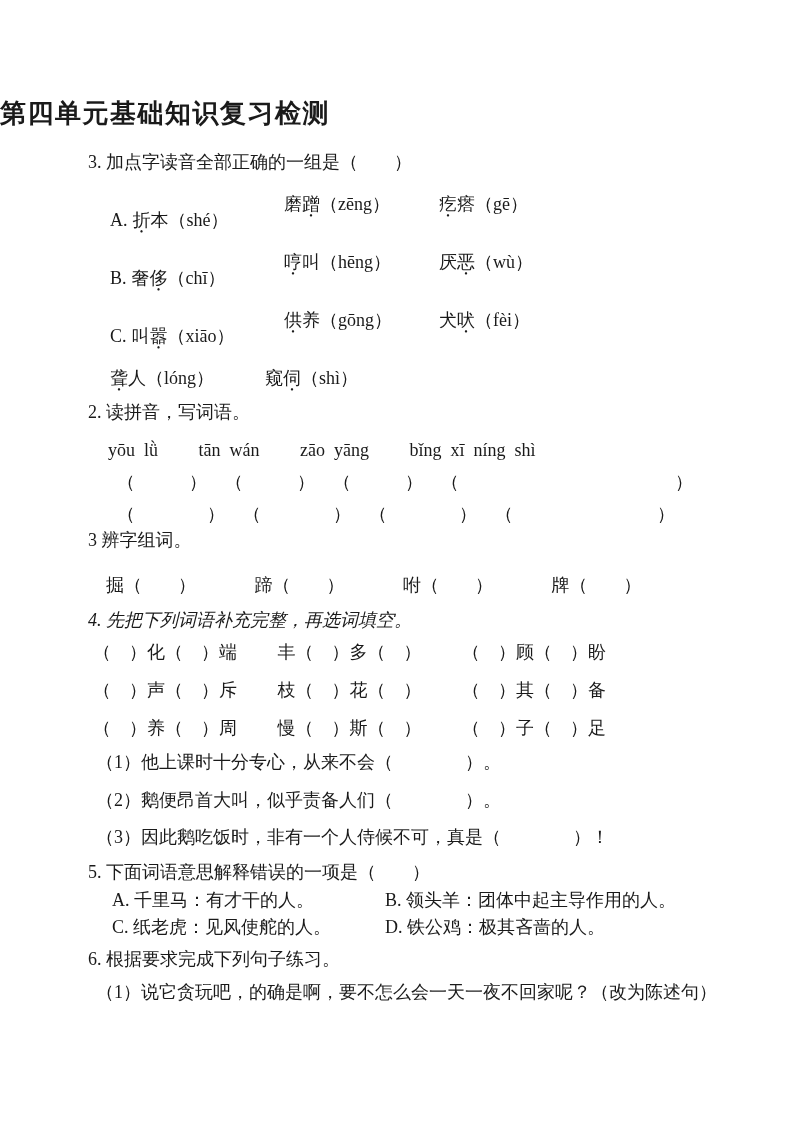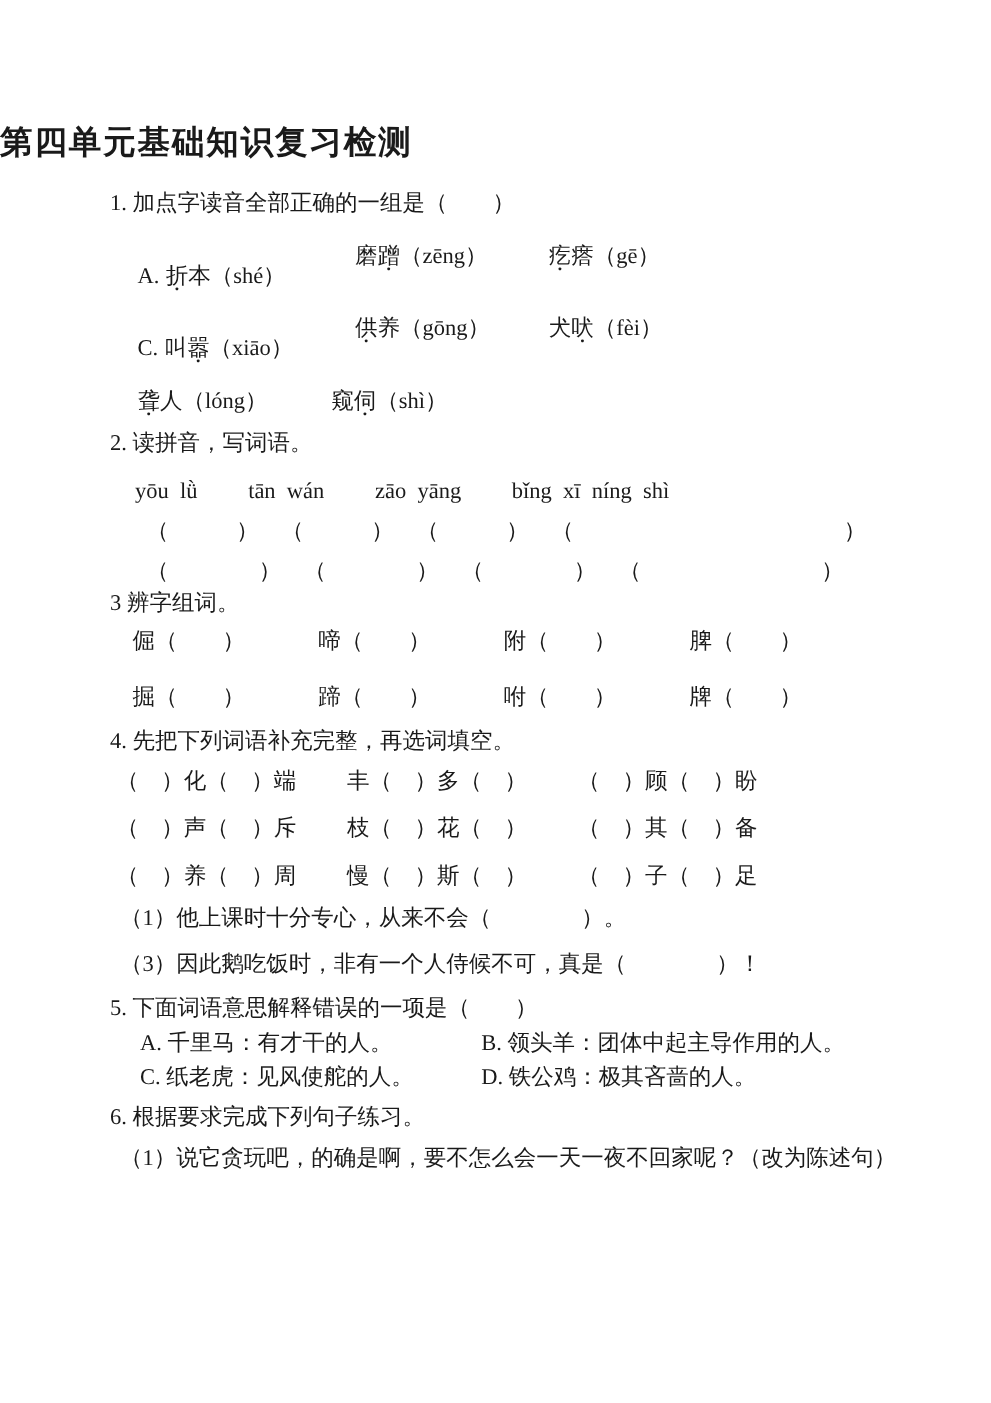--- a/index.html
+++ b/index.html
@@ -19,21 +19,21 @@
     font-size:26px;
     line-height:36px;
     font-weight:bold;
     letter-spacing:1.5px;
   }
 
   .q { margin-left:88px; }
   .h-q1 { margin-top:18px; }
   .h-q2 { margin-top:10px; }
   .h-q3 { margin-top:2px; }
-  .h-q4 { margin-top:11px; }
+  .h-q4 { margin-top:11px;font-style:italic; }
   .h-q5 { margin-top:11px; }
   .h-q6 { margin-top:8px; }
 
   
   .optrow { display:flex; margin-left:110px; margin-top:18px; line-height:24px; }
   .optrow .c1 { width:174px;margin-top:16px; }
   .optrow .c2 { width:155px; }
   .optrow .c3 { flex:1; }
   .lbl { margin-right:5px; }
   .dotted { position:relative; display:inline-block; }
@@ -77,54 +77,59 @@
   .r-ab { margin-top:4px; }
   .r-cd { margin-top:3px; }
 </style>
 </head>
 <body>
 
 <div class="page">
 
   <h1 class="title">第四单元基础知识复习检测</h1>
 
-  <p class="q h-q1">1. 加点字读音全部正确的一组是（　　）</p>
+  <p class="q h-q1">3. 加点字读音全部正确的一组是（　　）</p>
 
   <div class="optrow">
     <span class="c1"><span class="lbl">A.</span><span class="part"></span><span class="dotted">折</span><span class="part">本</span><span class="py">（shé）</span></span>
     <span class="c2"><span class="part">磨</span><span class="dotted">蹭</span><span class="part"></span><span class="py">（zēng）</span></span>
     <span class="c3"><span class="part"></span><span class="dotted">疙</span><span class="part">瘩</span><span class="py">（gē）</span></span>
   </div>
 
+  <div class="optrow">
+    <span class="c1"><span class="lbl">B.</span><span class="part">奢</span><span class="dotted">侈</span><span class="part"></span><span class="py">（chī）</span></span>
+    <span class="c2"><span class="part"></span><span class="dotted">哼</span><span class="part">叫</span><span class="py">（hēng）</span></span>
+    <span class="c3"><span class="part">厌</span><span class="dotted">恶</span><span class="part"></span><span class="py">（wù）</span></span>
+  </div>
 
   <div class="optrow">
     <span class="c1"><span class="lbl">C.</span><span class="part">叫</span><span class="dotted">嚣</span><span class="part"></span><span class="py">（xiāo）</span></span>
     <span class="c2"><span class="part"></span><span class="dotted">供</span><span class="part">养</span><span class="py">（gōng）</span></span>
     <span class="c3"><span class="part">犬</span><span class="dotted">吠</span><span class="part"></span><span class="py">（fèi）</span></span>
   </div>
 
   <div class="optrow">
     <span class="c2"><span class="part"></span><span class="dotted">聋</span><span class="part">人</span><span class="py">（lóng）</span></span>
     <span class="c3"><span class="part">窥</span><span class="dotted">伺</span><span class="part"></span><span class="py">（shì）</span></span>
   </div>
 
   <p class="q h-q2">2. 读拼音，写词语。</p>
   <p class="pyrow py1">yōu  lǜ　　 tān  wán　　 zāo  yāng　　 bǐng  xī  níng  shì</p>
   <p class="brrow br1">（　　　）　（　　　）　（　　　）　（　　　　　　　　　　　　）</p>
   <p class="brrow br2">（　　　　）　（　　　　）　（　　　　）　（　　　　　　　　）</p>
 
   <p class="q h-q3">3 辨字组词。</p>
-  <p class="zirow z1">倔（　　）　　　 啼（　　）　　　 附（　　）　　　 脾（　　）</p>
   <p class="zirow z2">掘（　　）　　　 蹄（　　）　　　 咐（　　）　　　 牌（　　）</p>
 
   <p class="q h-q4">4. 先把下列词语补充完整，再选词填空。</p>
   <p class="idrow i1">（　）化（　）端　　 丰（　）多（　）　　 （　）顾（　）盼</p>
   <p class="idrow i2">（　）声（　）斥　　 枝（　）花（　）　　 （　）其（　）备</p>
   <p class="idrow i3">（　）养（　）周　　 慢（　）斯（　）　　 （　）子（　）足</p>
   <p class="subitem s1">（1）他上课时十分专心，从来不会（　　　　）。</p>
+  <p class="subitem s2">（2）鹅便昂首大叫，似乎责备人们（　　　　）。</p>
   <p class="subitem s3">（3）因此鹅吃饭时，非有一个人侍候不可，真是（　　　　）！</p>
 
   <p class="q h-q5">5. 下面词语意思解释错误的一项是（　　）</p>
   <div class="q5row r-ab">
     <span class="cA">A. 千里马：有才干的人。</span>
     <span class="cB">B. 领头羊：团体中起主导作用的人。</span>
   </div>
   <div class="q5row r-cd">
     <span class="cA">C. 纸老虎：见风使舵的人。</span>
     <span class="cB">D. 铁公鸡：极其吝啬的人。</span>

